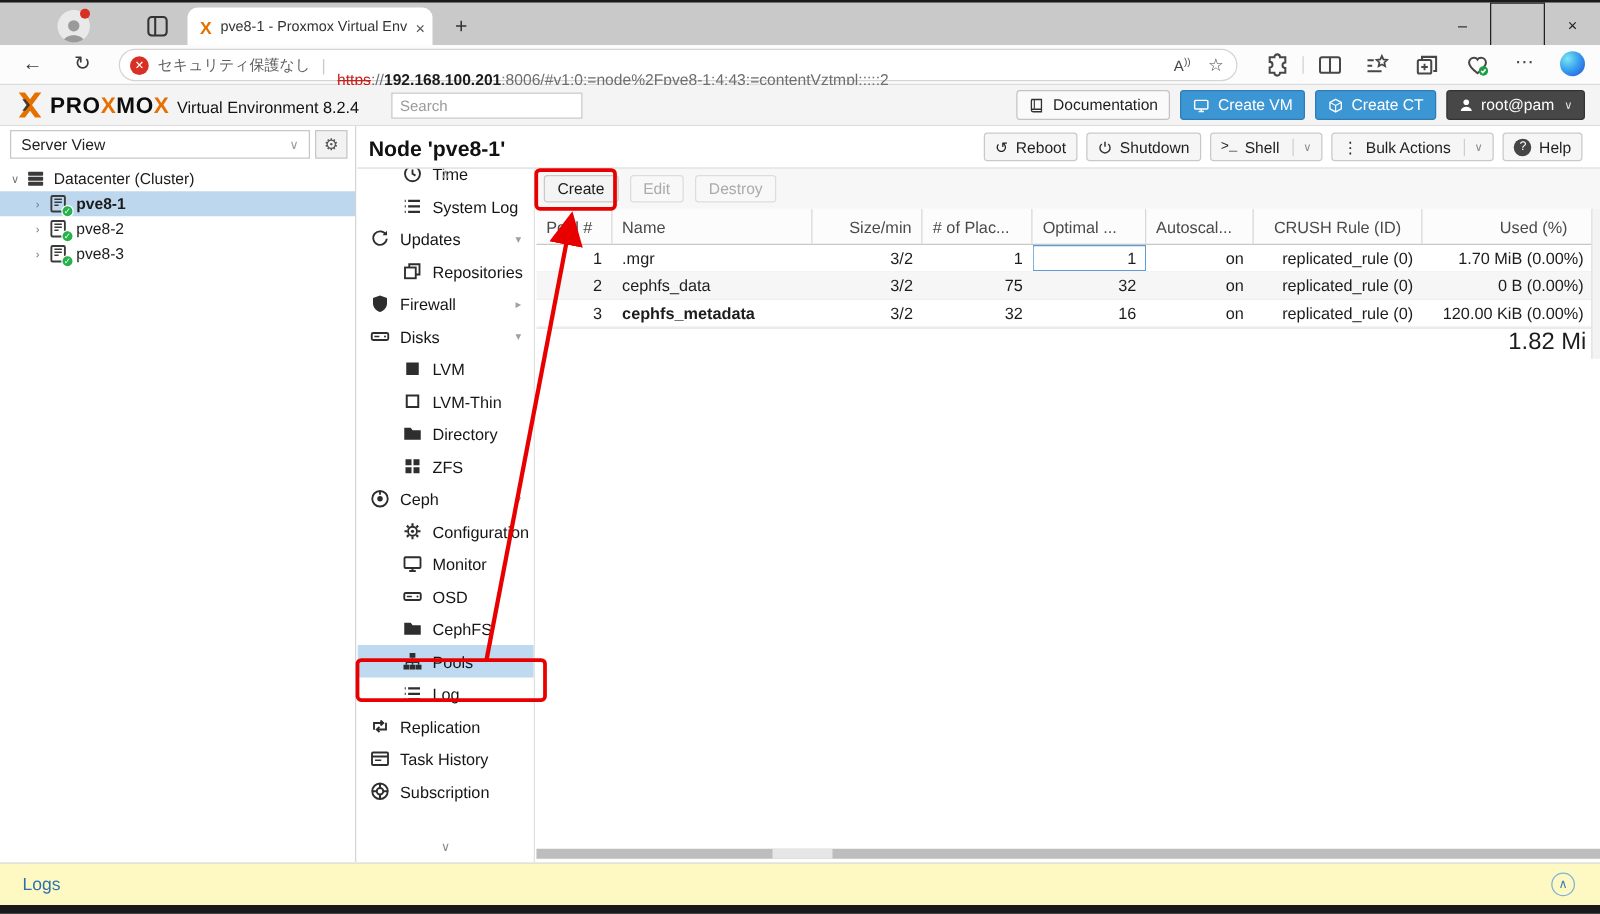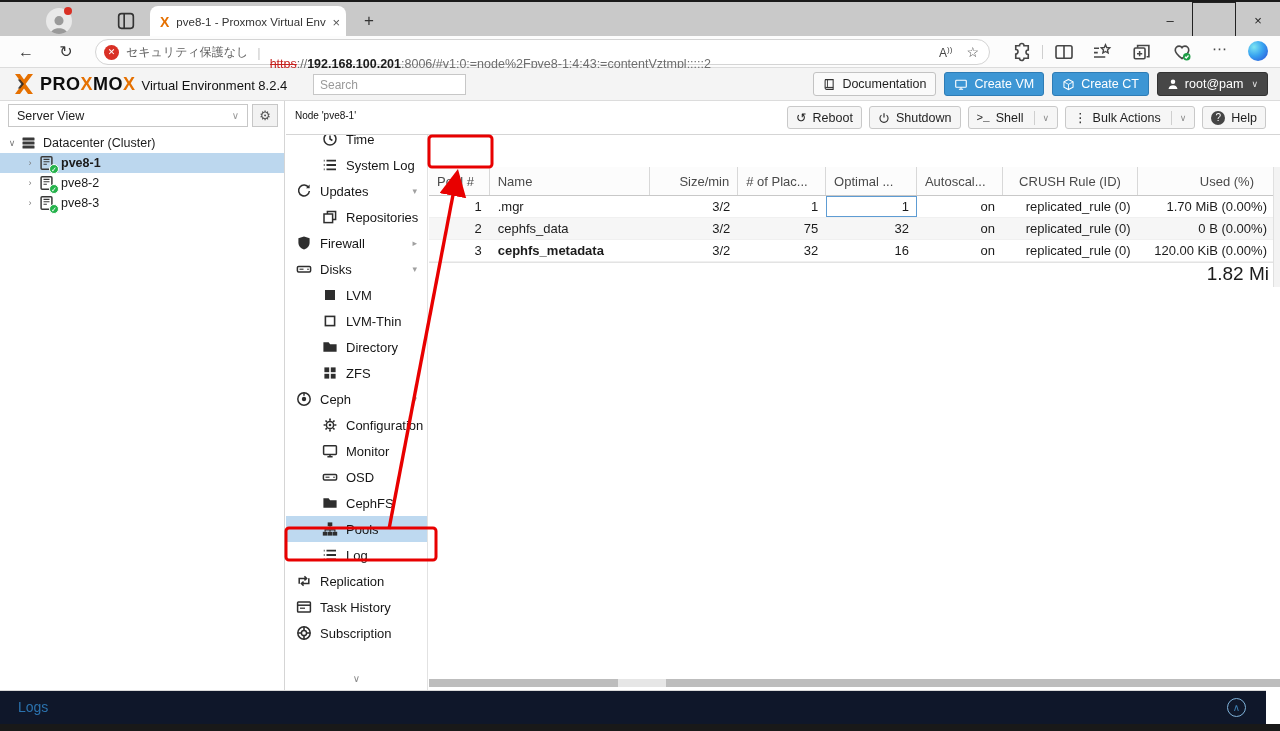--- a/index.html
+++ b/index.html
@@ -66,21 +66,21 @@
   .gearbtn { position:absolute; left:252px; top:3px; width:26px; height:23px; border:1px solid #c7c7c7; background:#f2f2f2; text-align:center; line-height:22px; font-size:13px; color:#555; }
   .tree { position:absolute; top:32px; left:0; right:0; }
   .tree-row { height:20px; display:flex; align-items:center; font-size:12.5px; color:#1b1b1b; }
   .tree-row.sel { background:#bcd7ee; }
   .tr-exp { width:12px; text-align:center; color:#777; font-size:9px; flex:none; }
   .tr-icon { width:17px; height:16px; position:relative; margin:0 6px 0 2px; color:#3a3a3a; flex:none; }
   .tr-badge { position:absolute; right:-4px; bottom:-3px; width:10px; height:10px; border-radius:50%; background:#24b24b; color:#fff; font-size:7px; line-height:10px; text-align:center; border:1px solid #fff; }
 
   .nodepanel { position:absolute; left:286px; top:0; right:0; bottom:0; }
   .nodeheader { position:absolute; left:0; right:0; top:0; height:34px; background:#fff; border-bottom:1px solid #d5d5d5; }
-  .nodetitle { position:absolute; left:9px; top:9px; font-size:10px; color:#111; font-weight:400; }
+  .nodetitle { position:absolute; left:9px; top:9px; font-size:17px; color:#111; font-weight:700; }
   .nodebtns { position:absolute; right:14px; top:5px; display:flex; gap:7px; }
   .nbtn { height:23px; display:flex; align-items:center; gap:6px; padding:0 8px; font-size:12.5px; border:1px solid #c9c9c9; border-radius:3px; background:#f6f6f6; color:#1f1f1f; }
   .nbtn .split { width:1px; height:14px; background:#cfcfcf; margin:0 2px 0 4px; }
   .nbtn .dd { font-size:9px; color:#8a8a8a; }
   .helpq { width:14px; height:14px; border-radius:50%; background:#454545; color:#fff; font-size:10px; line-height:14px; text-align:center; }
 
   .navcol { position:absolute; left:0; top:34px; width:142px; bottom:0; background:#fff; border-right:1px solid #e2e2e2; overflow:hidden; }
   .nav-scroll { position:absolute; left:0; right:0; text-align:center; color:#8a8a8a; font-size:10px; height:12px; line-height:10px; z-index:5; }
   .nav-scroll.up { top:0; } .nav-scroll.dn { bottom:4px; }
   .navitems { position:absolute; top:0; left:0; right:0; }
@@ -102,21 +102,21 @@
   .grow.stripe { background:#f6f6f6; }
   .grow .gc { font-size:13px; color:#1c1c1c; padding:0 8px; display:flex; align-items:center; white-space:nowrap; overflow:hidden; }
   .gc.ar { justify-content:flex-end; } .gc.ac { justify-content:center; }
   .cell-focus { box-shadow:inset 0 0 0 1px #5e9cd3; background:#fff; }
   .gsummary { height:22px; border-top:1px solid #e3e3e3; font-size:19px; color:#1c1c1c; display:flex; align-items:center; justify-content:flex-end; padding-right:6px; }
   .vgutter { position:absolute; right:0; top:32px; width:7px; height:120px; background:#f3f3f3; border-left:1px solid #e0e0e0; }
   .hscroll { position:absolute; left:0; right:0; bottom:3px; height:8px; background:#bdbdbd; }
   .hscroll .thumb { position:absolute; left:189px; width:48px; top:0; bottom:0; background:#e6e6e6; }
 
   
-  .logsbar { position:absolute; left:0; right:14px; bottom:7px; height:34px; background:#0f172a; border-top:1px solid #d9d9d9; }
+  .logsbar { position:absolute; left:0; right:0; bottom:7px; height:34px; background:#fef9c3; border-top:1px solid #d9d9d9; }
   .logslabel { position:absolute; left:18px; top:8px; font-size:14px; color:#2b72ad; }
   .logschev { position:absolute; right:20px; top:7px; width:19px; height:19px; border:1.4px solid #7fb2d9; border-radius:50%; color:#3d7fb3; font-size:10px; text-align:center; line-height:17px; }
   .bottomedge { position:absolute; left:0; right:0; bottom:0; height:7px; background:#191919; }
 
   
   .annot { position:absolute; inset:0; pointer-events:none; z-index:90; }
   svg.icon { width:100%; height:100%; display:block; }
 </style>
 </head>
 <body>
@@ -534,20 +534,25 @@
                   <path d="M8 1.8v3.6M8 10.6v3.6M1.8 8h3.6M10.6 8h3.6" stroke-width="1.6"></path>
                 </svg>
               </span>
               <span>Subscription</span>
             </div>
           </div>
         <div class="nav-scroll dn">∨</div>
       </div>
 
       <div class="content">
+        <div class="gtoolbar">
+          <button class="gbtn">Create</button>
+          <button class="gbtn disabled">Edit</button>
+          <button class="gbtn disabled">Destroy</button>
+        </div>
         <div class="grid" id="grid">
             <div class="ghead">
               <div class="gc" style="width: 62px;">Pool #</div>
               <div class="gc" style="width: 165px;">Name</div>
               <div class="gc ar" style="width: 90px;">Size/min</div>
               <div class="gc" style="width: 90px;"># of Plac...</div>
               <div class="gc" style="width: 93px;">Optimal ...</div>
               <div class="gc" style="width: 88px;">Autoscal...</div>
               <div class="gc ac" style="width: 139px;">CRUSH Rule (ID)</div>
               <div class="gc ar" style="width: 140px; border-right: none; padding-right: 21px;">Used (%)</div>

